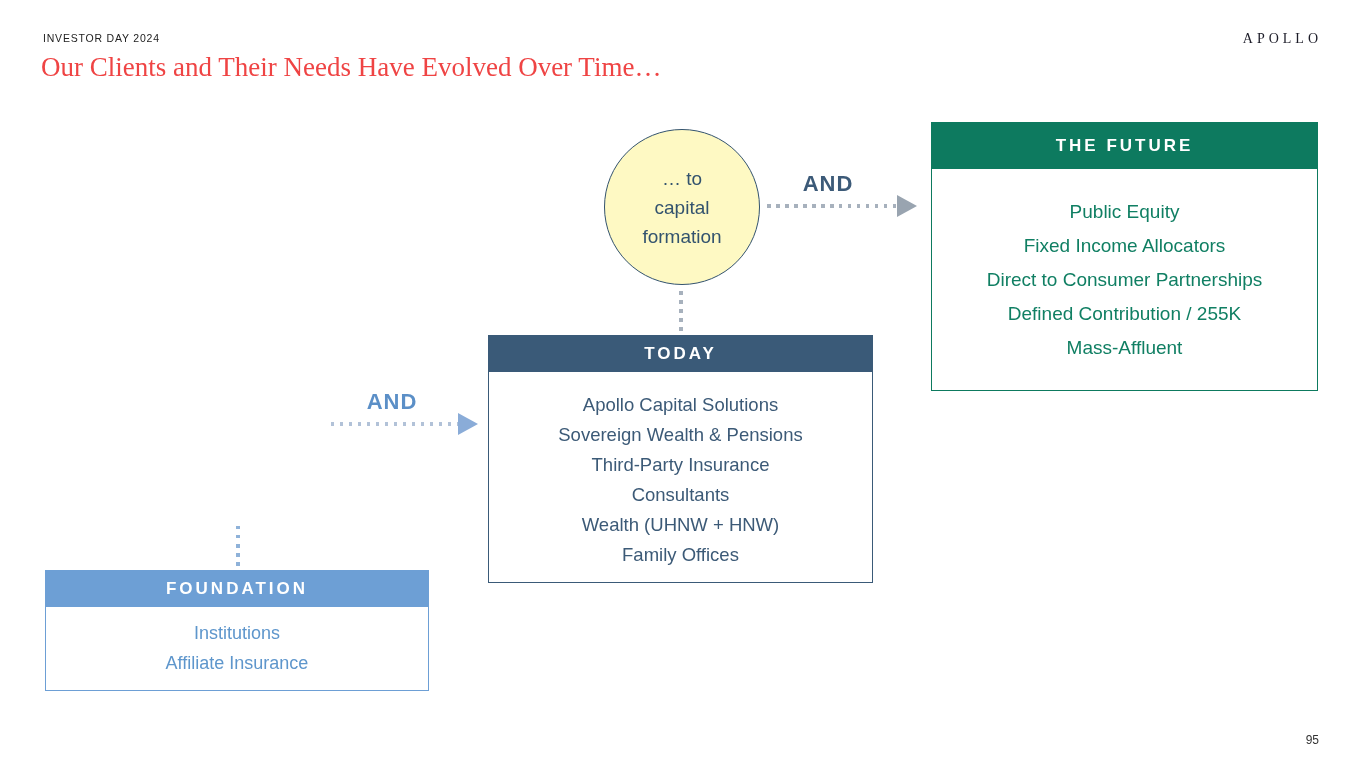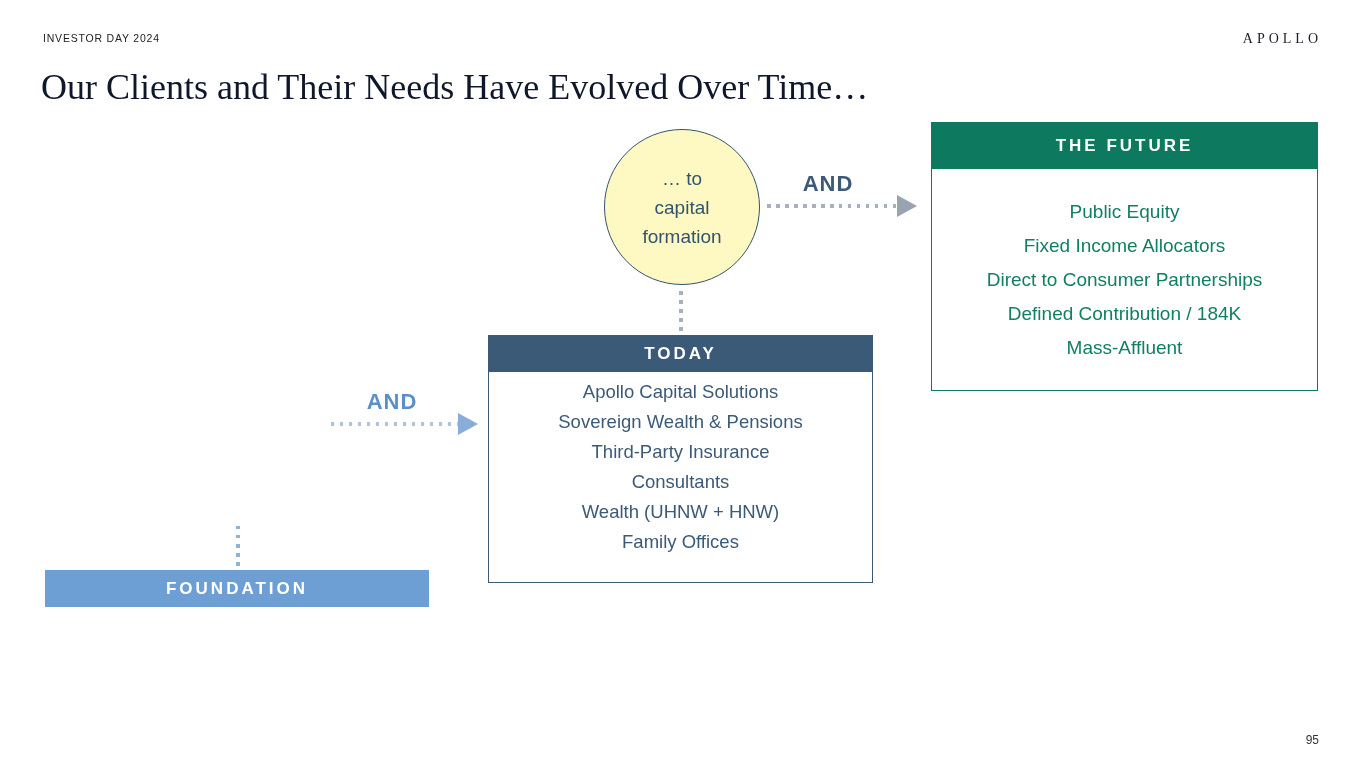--- a/index.html
+++ b/index.html
@@ -17,24 +17,24 @@
     position: absolute; left: 43px; top: 32px;
     font-size: 10.5px; letter-spacing: 0.8px; color: #222222;
     font-weight: 400;
   }
   .brand {
     position: absolute; right: 43px; top: 31px;
     font-family: "Liberation Serif", serif;
     font-size: 14px; letter-spacing: 4px; color: #1c1c28;
   }
   .title {
-    position: absolute; left: 41px; top: 66px;
+    position: absolute; left: 41px; top: 52px;
     font-family: "Liberation Serif", serif;
     font-weight: 400;
-    font-size: 36px; color: #0f172a;
+    font-size: 27px; color: #ef4444;
   }
 
   
   .stage-box { position: absolute; }
   .stage-header {
     color: #ffffff; font-weight: bold; font-size: 17px;
     letter-spacing: 3px; text-align: center;
     display: flex; align-items: center; justify-content: center;
   }
   .stage-body {
@@ -49,21 +49,21 @@
     height: 84px; border: 1.5px solid #6d9fd5; border-top: none;
     padding-top: 11px;
   }
   .box-foundation .stage-item { font-size: 18px; line-height: 30px; color: #5e96cc; }
 
   
   .box-today { left: 488px; top: 335px; width: 385px; }
   .box-today .stage-header { height: 37px; background: #3a5a78; }
   .box-today .stage-body {
     height: 211px; border: 1.5px solid #3a5a78; border-top: none;
-    padding-top: 5px;
+    padding-top: 18px;
   }
   .box-today .stage-item { font-size: 18.5px; line-height: 30px; color: #3c5a77; }
 
   
   .box-future { left: 931px; top: 122px; width: 387px; }
   .box-future .stage-header { height: 47px; background: #0d7a5f; }
   .box-future .stage-body {
     height: 222px; border: 1.5px solid #0d7a5f; border-top: none;
     padding-top: 26px;
   }
@@ -149,40 +149,44 @@
 
   <div class="dots-h blue dots-left-arrow"></div>
   <div class="arrowhead arrowhead-left"></div>
   <div class="dots-h gray dots-top-arrow"></div>
   <div class="arrowhead arrowhead-top"></div>
   <div class="dots-v blue dots-v-foundation"></div>
   <div class="dots-v gray dots-v-today"></div>
 
   <div class="stage-box box-foundation">
     <div class="stage-header">FOUNDATION</div>
+    <div class="stage-body">
+      <div class="stage-item">Institutions</div>
+      <div class="stage-item">Affiliate Insurance</div>
+    </div>
   </div>
 
   <div class="stage-box box-today">
     <div class="stage-header">TODAY</div>
     <div class="stage-body">
       <div class="stage-item">Apollo Capital Solutions</div>
       <div class="stage-item">Sovereign Wealth &amp; Pensions</div>
       <div class="stage-item">Third-Party Insurance</div>
       <div class="stage-item">Consultants</div>
       <div class="stage-item">Wealth (UHNW + HNW)</div>
       <div class="stage-item">Family Offices</div>
     </div>
   </div>
 
   <div class="stage-box box-future">
     <div class="stage-header">THE FUTURE</div>
     <div class="stage-body">
       <div class="stage-item">Public Equity</div>
       <div class="stage-item">Fixed Income Allocators</div>
       <div class="stage-item">Direct to Consumer Partnerships</div>
-      <div class="stage-item">Defined Contribution / 184K</div>
+      <div class="stage-item">Defined Contribution / 255K</div>
       <div class="stage-item">Mass-Affluent</div>
     </div>
   </div>
 
   <div class="page-number">95</div>
 
 </div>
 
 </body></html>

